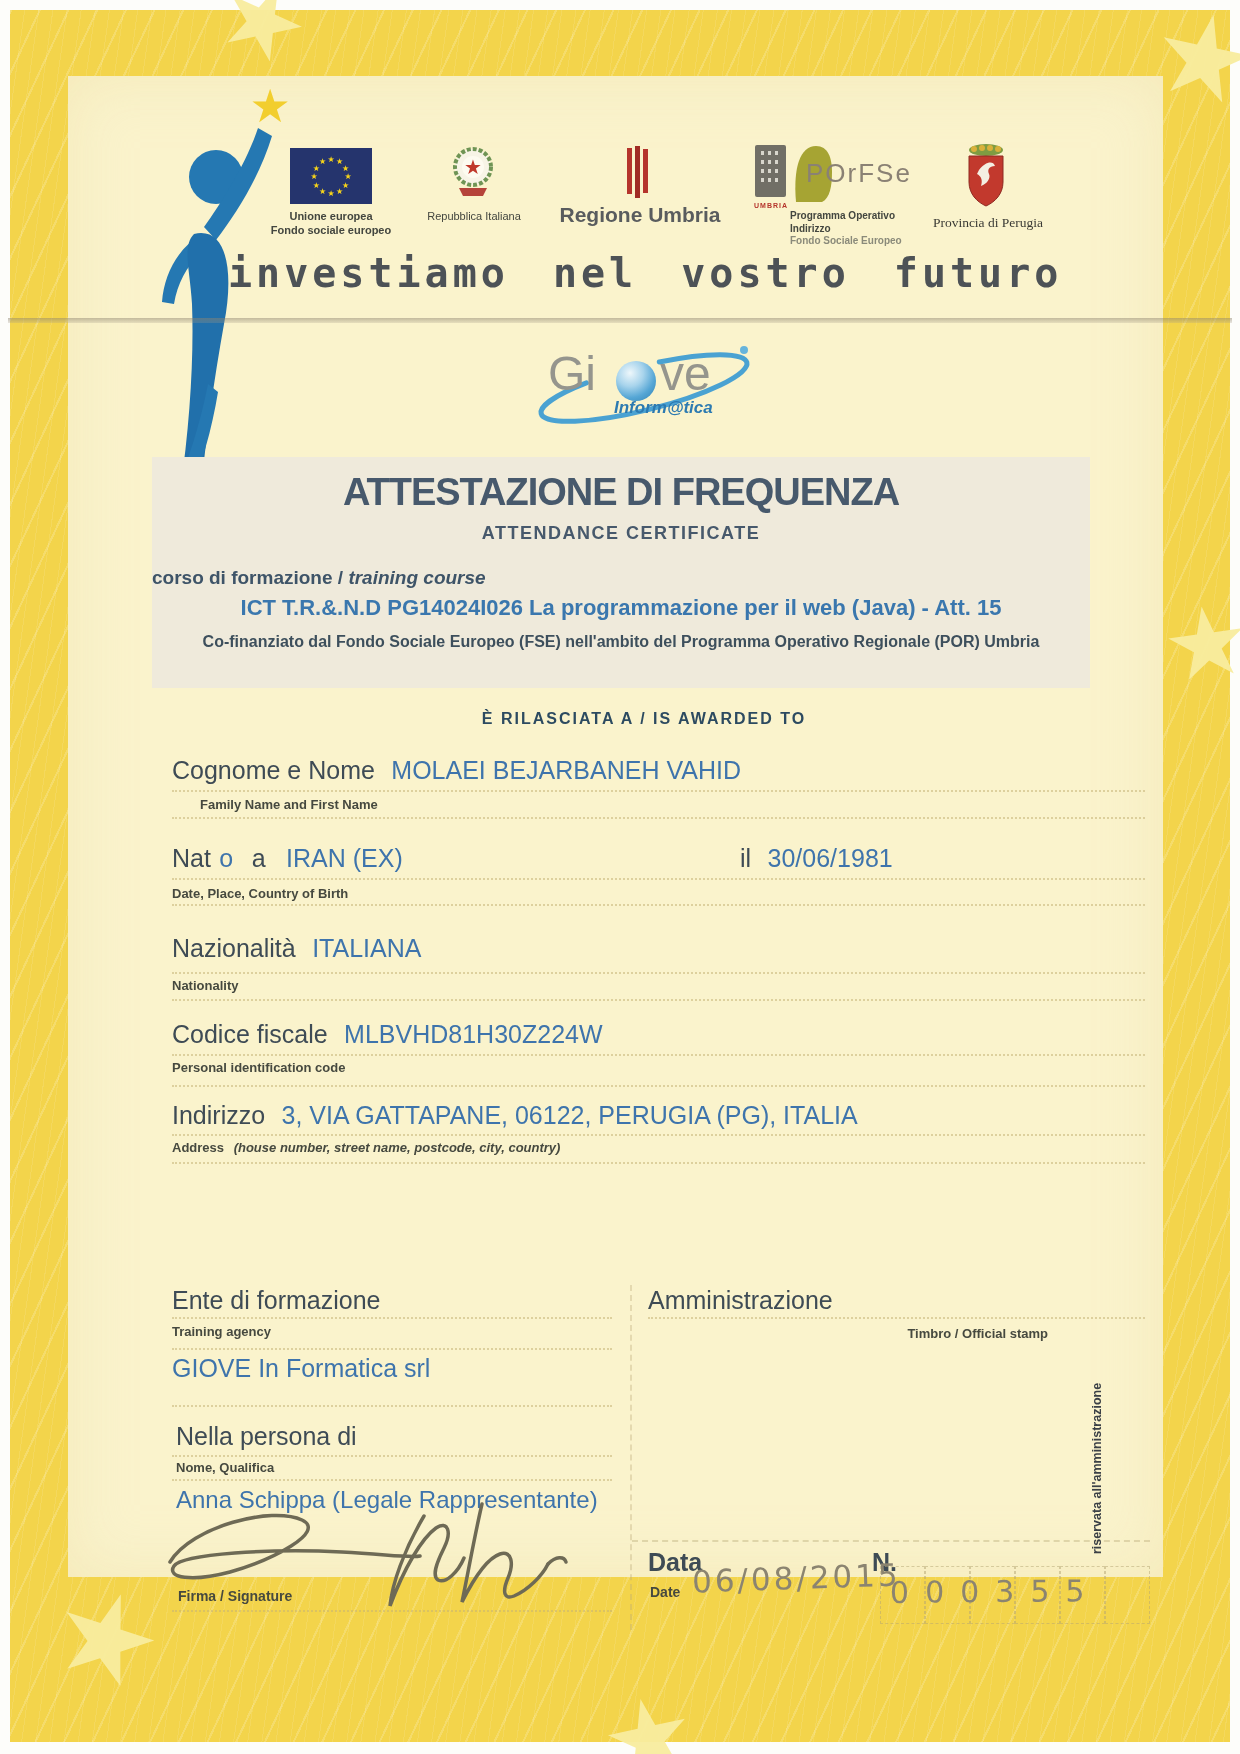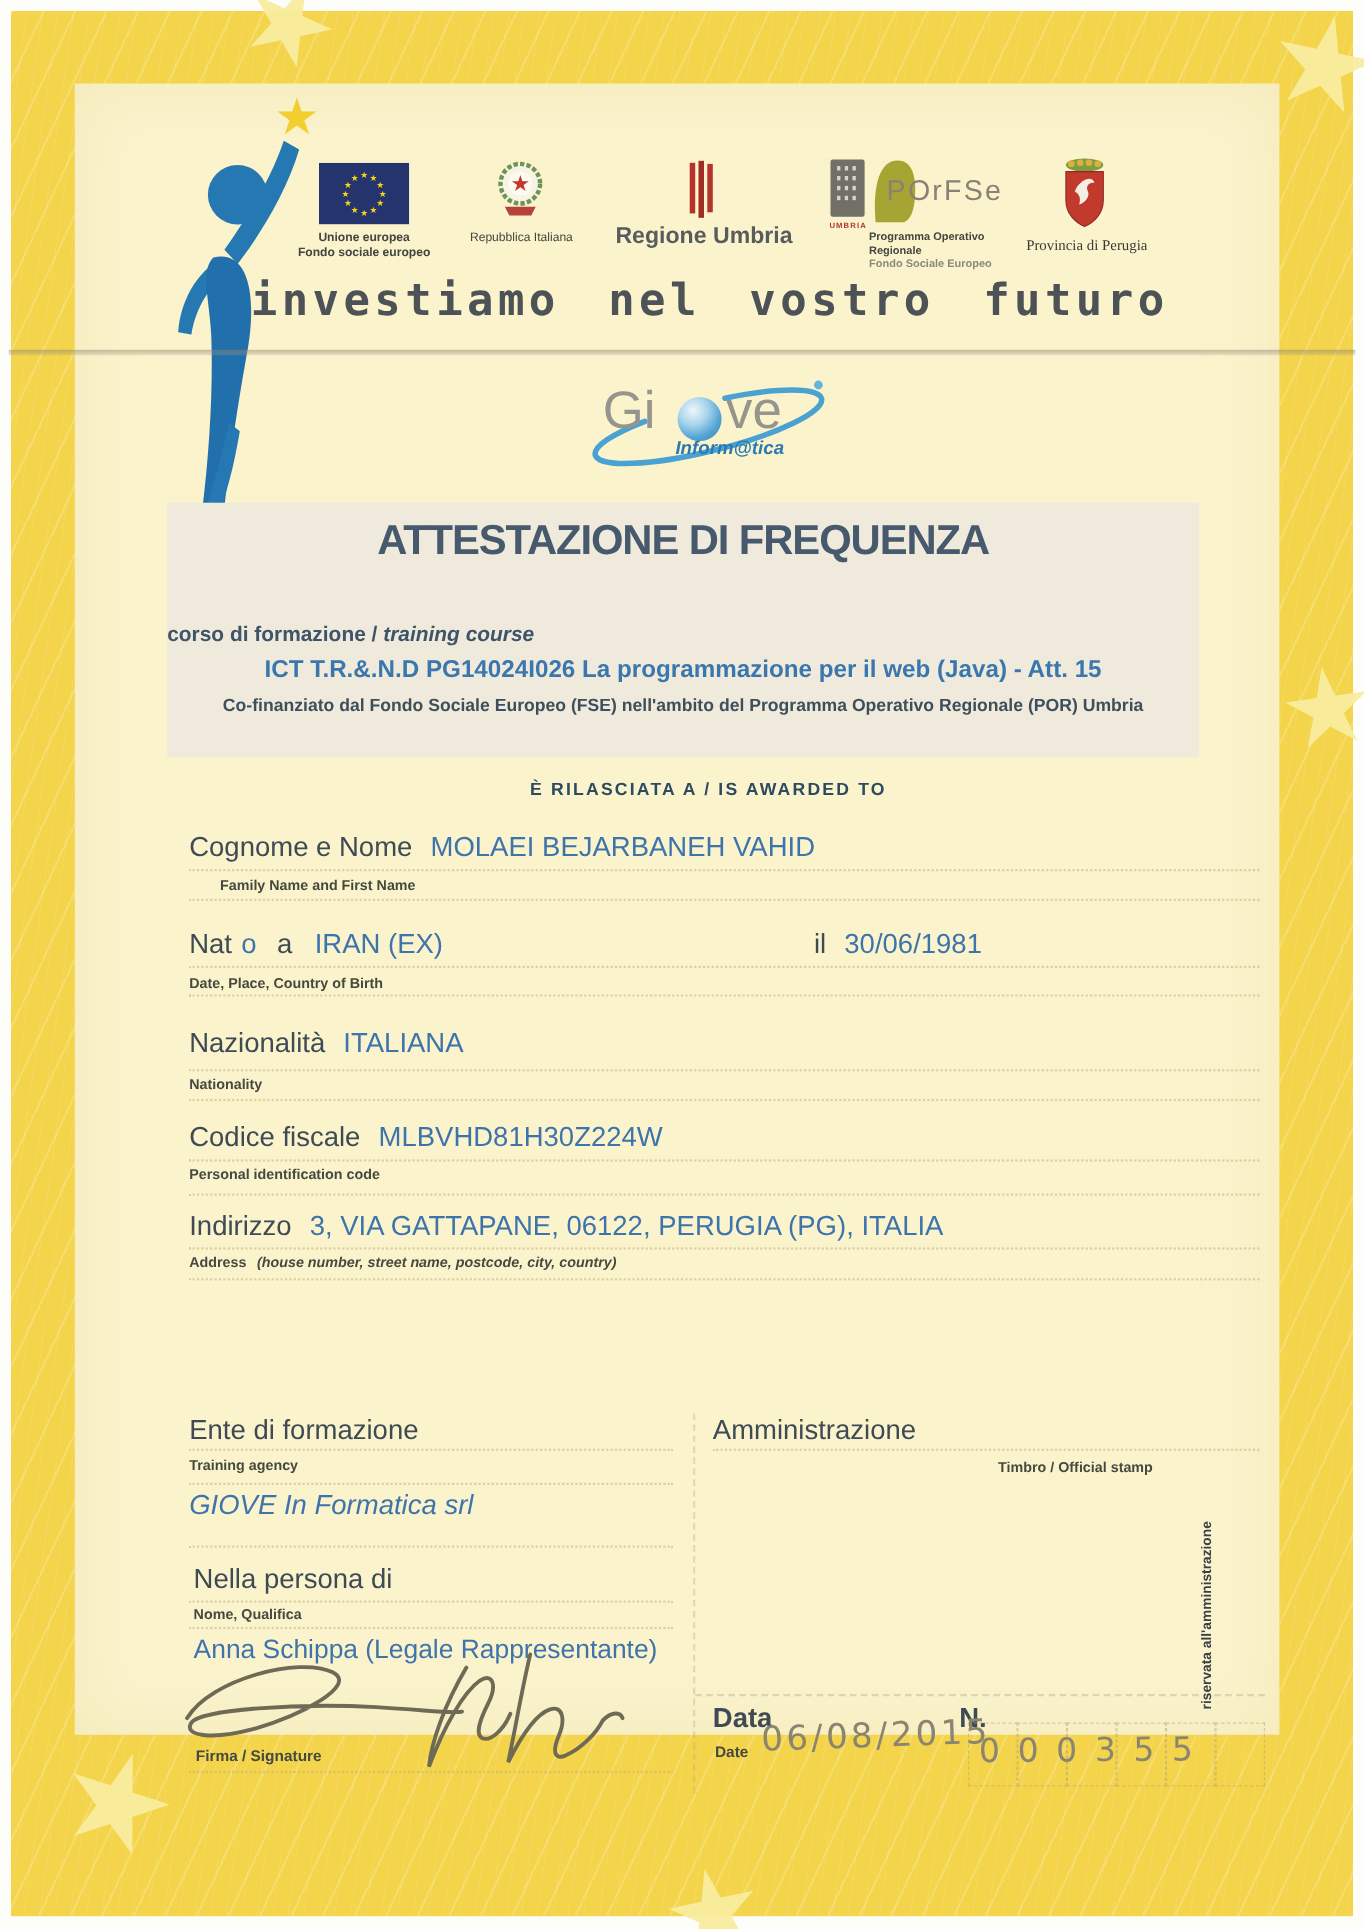--- a/index.html
+++ b/index.html
@@ -137,21 +137,21 @@
   <div class="abs" style="left:752px;top:202px;width:38px;text-align:center;font-size:7px;font-weight:bold;letter-spacing:1px;color:#B5342C;">
     <span>UMBRIA</span>
   </div>
   <svg class="abs" style="left:790px;top:142px;" width="44" height="62" viewBox="0 0 44 62">
     <path d="M6,60 C3,26 10,4 26,4 C38,4 42,16 42,30 C42,44 40,56 32,60 Z" fill="#A6A433"></path>
   </svg>
   <div class="abs" style="left:806px;top:158px;font-size:26px;letter-spacing:2px;color:#8A8174;">
     <span>POrFSe</span>
   </div>
   <div class="logocap" style="left:790px;top:210px;width:130px;text-align:left;font-size:10px;">
-    <span>Programma Operativo Regionale</span><br>
+    <span>Programma Operativo Indirizzo</span><br>
     <span style="color:#8A8A7A;">Fondo Sociale Europeo</span>
   </div>
 
   <svg class="abs" style="left:960px;top:140px;" width="52" height="68" viewBox="0 0 52 68">
     <ellipse cx="26" cy="10" rx="17" ry="6" fill="#7F9C42"></ellipse>
     <circle cx="14" cy="9" r="3" fill="#D9B13B"></circle>
       <circle cx="22" cy="8" r="3" fill="#D9B13B"></circle>
     <circle cx="30" cy="8" r="3" fill="#D9B13B"></circle>
       <circle cx="38" cy="9" r="3" fill="#D9B13B"></circle>
     <path d="M9,16 h34 v26 c0,12 -8,20 -17,24 c-9,-4 -17,-12 -17,-24 Z" fill="#C2392D" stroke="#8E2A22"></path>
@@ -172,20 +172,21 @@
     </svg>
     <span class="wd" style="left:20px;">Gi</span>
     <div class="globe"></div>
     <span class="wd" style="left:132px;">ve</span>
     <div class="dotb"></div>
     <span class="tag">Inform@tica</span>
   </div>
 
   <div class="band">
     <div class="ttl">ATTESTAZIONE DI FREQUENZA</div>
+    <div class="sub">ATTENDANCE CERTIFICATE</div>
     <div class="crs">
       <span>corso di formazione / </span><em>training course</em>
     </div>
     <div class="crstitle">ICT T.R.&amp;.N.D PG14024I026 La programmazione per il web (Java) - Att. 15</div>
     <div class="cofin" style="top:176px;">Co-finanziato dal Fondo Sociale Europeo (FSE) nell'ambito del Programma Operativo Regionale (POR) Umbria</div>
   </div>
 
   <div class="secthead" style="top:710px;padding-left:24px;">È RILASCIATA A / IS AWARDED TO</div>
 
   <div class="frow" style="top:756px;">
@@ -243,21 +244,21 @@
   </div>
   <div class="frow" style="top:1286px;left:648px;">
     <span class="flabel">Amministrazione</span>
   </div>
   <div class="dot" style="top:1317px;left:172px;width:440px;"></div>
   <div class="dot" style="top:1317px;left:648px;width:497px;"></div>
   <div class="fsub" style="top:1324px;">Training agency</div>
   <div class="stamp">Timbro / Official stamp</div>
   <div class="dot" style="top:1348px;left:172px;width:440px;"></div>
   <div class="frow" style="top:1354px;">
-    <span class="fvalue" style="margin-left:0;font-style:italic;">GIOVE In Formatica srl</span>
+    <span class="fvalue" style="margin-left:0;">GIOVE In Formatica srl</span>
   </div>
 
   <div class="vdash" style="left:630px;top:1285px;height:345px;"></div>
 
   <div class="dot" style="top:1405px;left:172px;width:440px;"></div>
   <div class="frow" style="top:1422px;left:176px;">
     <span class="flabel">Nella persona di</span>
   </div>
   <div class="dot" style="top:1455px;left:172px;width:440px;"></div>
   <div class="fsub" style="top:1460px;left:176px;">Nome, Qualifica</div>

